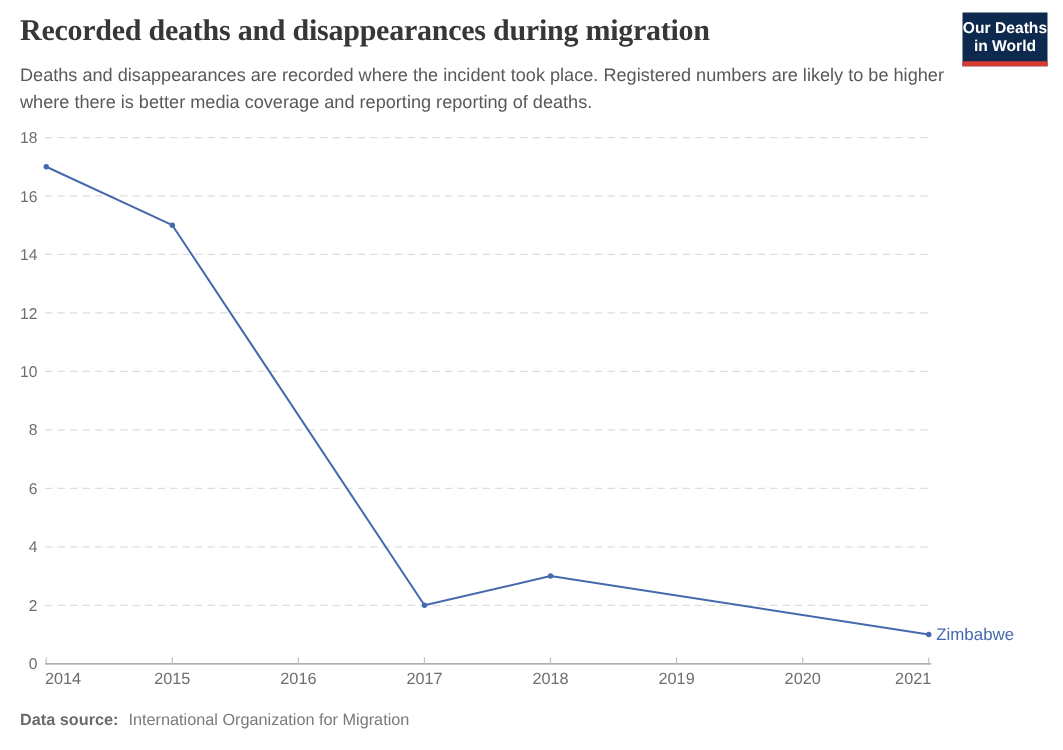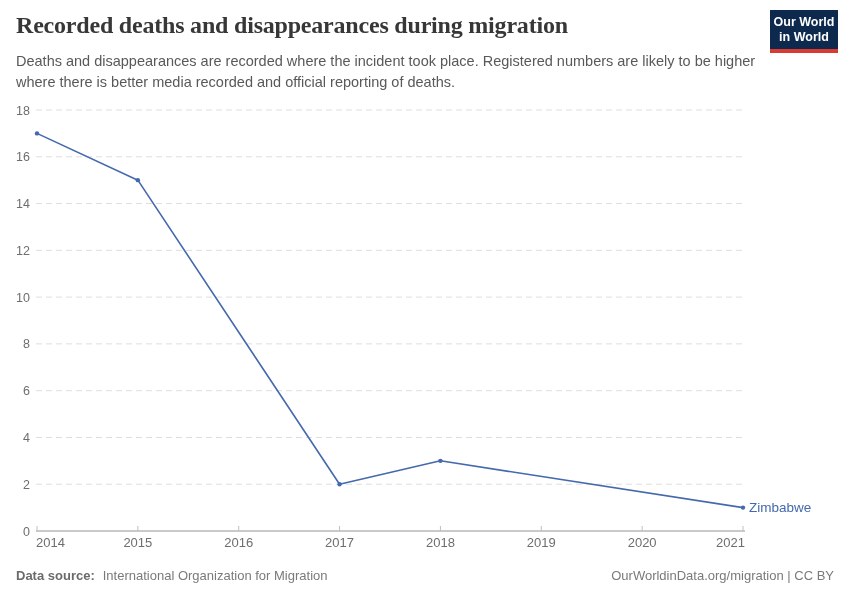--- a/index.html
+++ b/index.html
@@ -34,24 +34,24 @@
   }
   .page-footer .src-label{font-weight:700;color:#6b6b6b;margin-right:8px;}
 </style>
 </head>
 <body>
 
 <div class="page">
 
   <h1 class="chart-title">Recorded deaths and disappearances during migration</h1>
 
-  <p class="chart-subtitle">Deaths and disappearances are recorded where the incident took place. Registered numbers are likely to be higher where there is better media recorded and official reporting of deaths.</p>
+  <p class="chart-subtitle">Deaths and disappearances are recorded where the incident took place. Registered numbers are likely to be higher where there is better media coverage and reporting reporting of deaths.</p>
 
   <div class="owid-logo" style="background: rgb(13, 42, 78); border-bottom-color: rgb(217, 58, 50);">
-    <span>Our World</span>
+    <span>Our Deaths</span>
     <span>in World</span>
   </div>
 
   <div id="chart-wrap">
     <svg id="chart-svg" width="850" height="470">
         <line x1="36" x2="745" y1="431" y2="431" stroke="#949494" stroke-width="1"></line>
         <text x="30" y="435.5" text-anchor="end" class="tick">0</text>
         <line x1="36" x2="745" y1="384.22222222222223" y2="384.22222222222223" stroke="#dedede" stroke-width="1" stroke-dasharray="6 4"></line>
         <text x="30" y="388.72222222222223" text-anchor="end" class="tick">2</text>
         <line x1="36" x2="745" y1="337.44444444444446" y2="337.44444444444446" stroke="#dedede" stroke-width="1" stroke-dasharray="6 4"></line>
@@ -93,16 +93,15 @@
         <circle cx="440.4285714285714" cy="360.83333333333337" r="2.2" fill="#4569ad"></circle>
         <circle cx="743" cy="407.6111111111111" r="2.2" fill="#4569ad"></circle>
         <text x="749" y="412.1111111111111" fill="#4569ad" class="series-label">Zimbabwe</text>
       </svg>
   </div>
 
   <div class="page-footer">
     <div>
       <span class="src-label">Data source:</span><span>International Organization for Migration</span>
     </div>
-    <div>OurWorldinData.org/migration | CC BY</div>
   </div>
 
 </div>
 
 </body></html>

